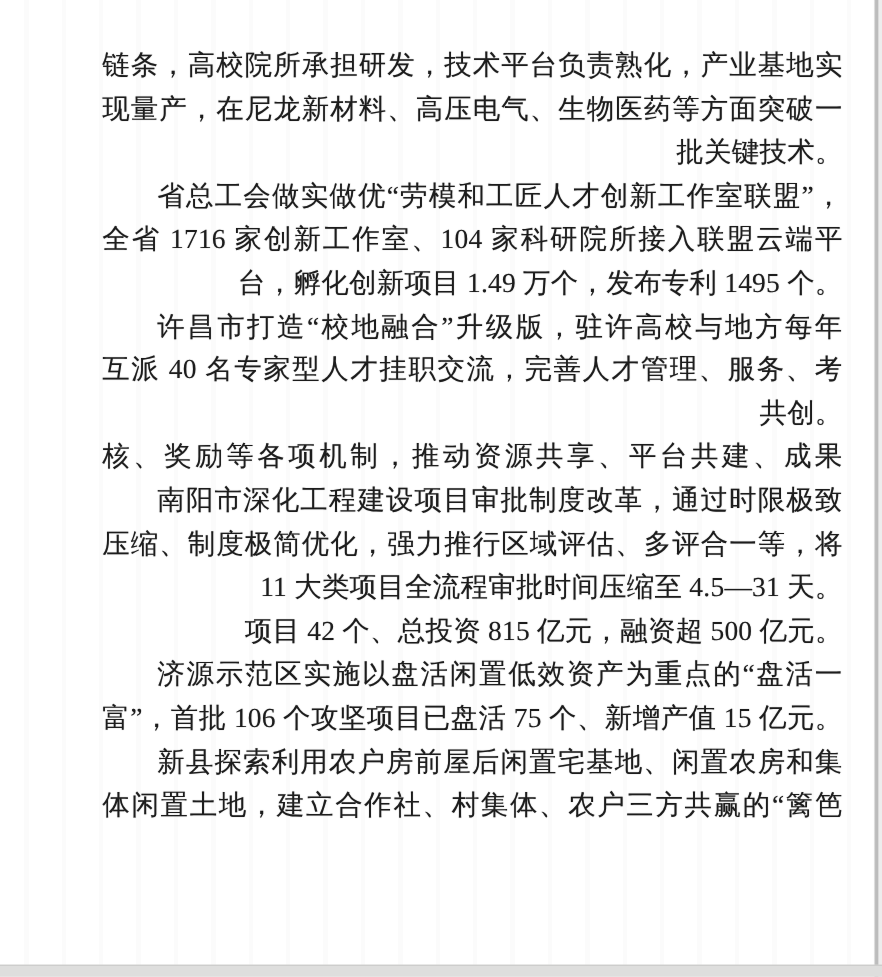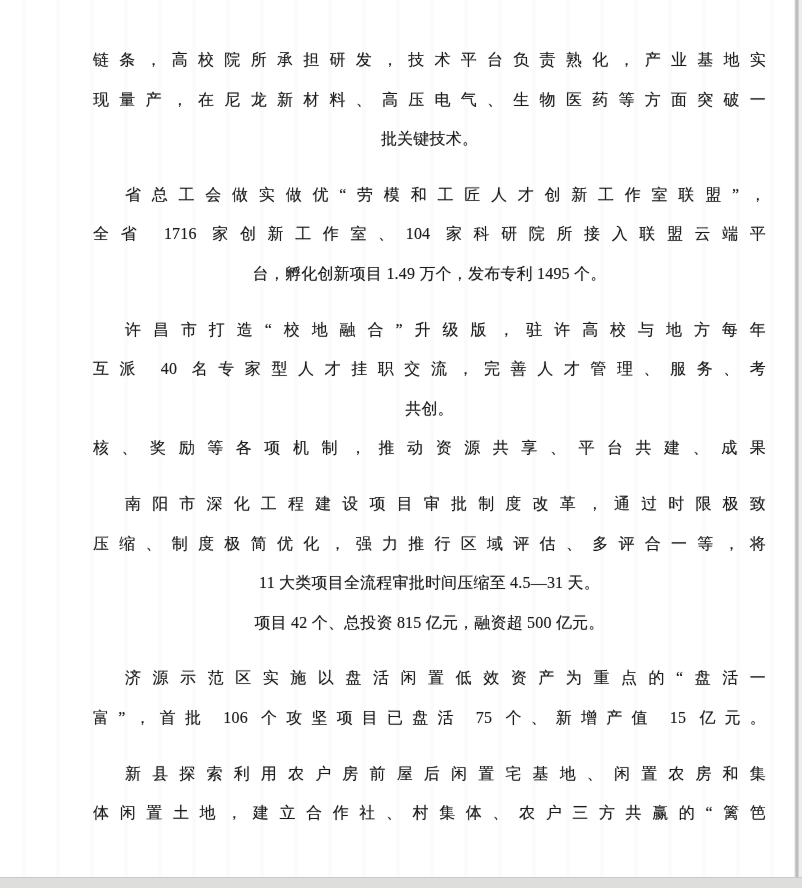--- a/index.html
+++ b/index.html
@@ -13,27 +13,27 @@
   .streaks{
     position:absolute;inset:0;pointer-events:none;
     background:repeating-linear-gradient(90deg,
       rgba(0,0,0,0) 0px, rgba(0,0,0,0) 22px,
       rgba(0,0,0,0.016) 22px, rgba(0,0,0,0.016) 26px,
       rgba(0,0,0,0) 26px, rgba(0,0,0,0) 34px);
   }
   .textblock{
     position:absolute;left:93px;top:40px;width:673px;
     color:var(--text-color,#1d1d1d);
-    font-size:16px;line-height:39.6px;
+    font-size:25px;line-height:39.6px;
     text-shadow:0 0 1px rgba(35,35,35,0.45);
     letter-spacing:0.2px;
   }
-  .line{text-align:center;white-space:normal;}
+  .line{text-align:right;white-space:normal;}
   .line.just{text-align:justify;text-align-last:justify;text-justify:inter-character;}
-  .line.ind{text-indent:2em;margin-top:16px;}
+  .line.ind{text-indent:2em;}
   .right-edge{
     position:absolute;top:0;right:0;height:100%;width:8px;
     background:linear-gradient(90deg,
       rgba(255,255,255,0) 0px,
       var(--edge-line,#bcbcbc) 2px,
       var(--edge-line,#bcbcbc) 4px,
       var(--edge-fill,#ededed) 5px,
       var(--edge-fill,#ededed) 8px);
   }
   .bottom-band{

